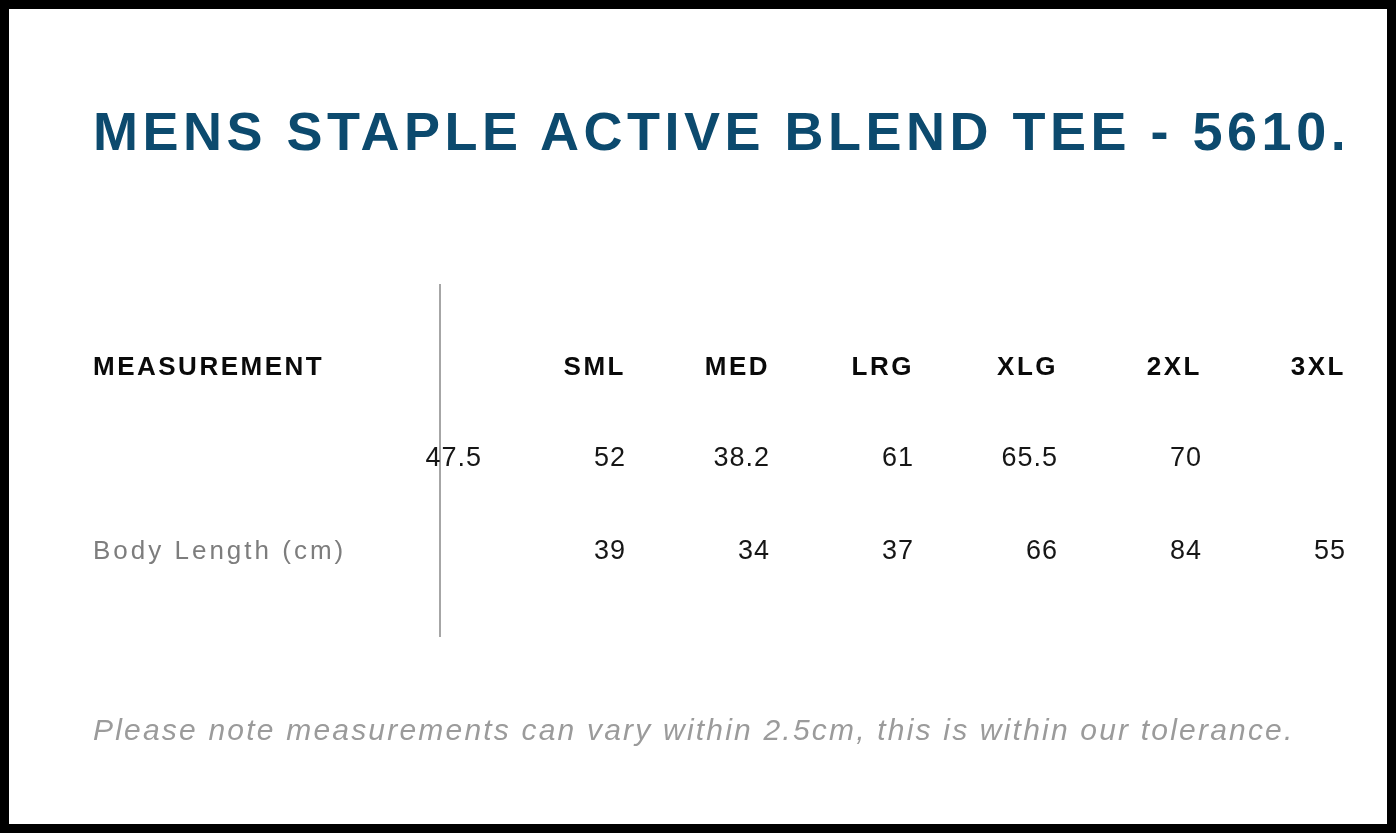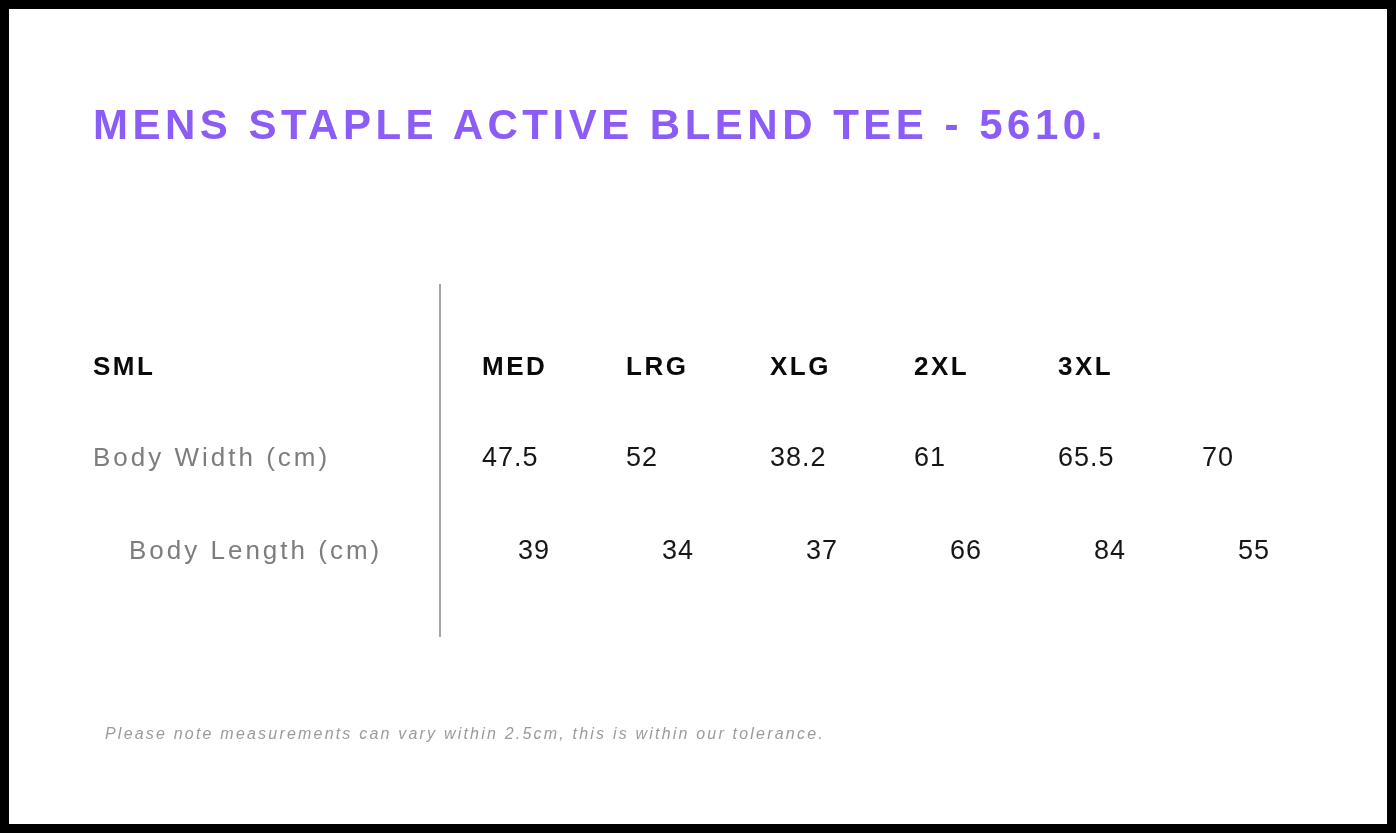--- a/index.html
+++ b/index.html
@@ -15,25 +15,25 @@
     border: 9px solid #000000;
     background: #ffffff;
     font-family: "Liberation Sans", sans-serif;
     overflow: hidden;
   }
   .title {
     position: absolute;
     left: 84px;
     top: 95px;
     margin: 0;
-    font-size: 42px;
+    font-size: 54px;
     font-weight: bold;
     letter-spacing: 4.5px;
     line-height: 1;
-    color: #8b5cf6;
+    color: #0c4a6e;
     white-space: nowrap;
   }
   .divider {
     position: absolute;
     left: 430px;
     top: 275px;
     width: 2px;
     height: 353px;
     background: #a6a6a6;
   }
@@ -52,63 +52,63 @@
     font-weight: bold;
     letter-spacing: 2.5px;
     color: #0a0a0a;
   }
   .row.data-row {
     font-size: 27px;
     letter-spacing: 1px;
     color: #161616;
   }
   .row.row-1 { top: 435px; }
-  .row.row-2 { top: 528px; margin-left: 36px; }
-  .cell { text-align: left; }
+  .row.row-2 { top: 528px; }
+  .cell { text-align: right; }
   .cell.label-cell { text-align: left; }
   .data-row .label-cell {
     font-size: 26px;
     letter-spacing: 3px;
     color: #7d7d7d;
   }
   .note {
     position: absolute;
     left: 84px;
     top: 703px;
-    margin: 12px;
+    margin: 0;
     font-style: italic;
-    font-size: 16px;
+    font-size: 30px;
     letter-spacing: 2.2px;
     line-height: 1.2;
     color: #9b9b9b;
     white-space: nowrap;
   }
 </style>
 </head>
 <body>
 
 <div class="page">
 
   <h1 class="title">MENS STAPLE ACTIVE BLEND TEE - 5610.</h1>
 
   <div class="divider"></div>
 
   <div class="size-table">
 
     <div class="row header-row">
+      <div class="cell label-cell">MEASUREMENT</div>
       <div class="cell">SML</div>
       <div class="cell">MED</div>
       <div class="cell">LRG</div>
       <div class="cell">XLG</div>
       <div class="cell">2XL</div>
       <div class="cell">3XL</div>
     </div>
 
     <div class="row data-row row-1">
-      <div class="cell label-cell">Body Width (cm)</div>
       <div class="cell">47.5</div>
       <div class="cell">52</div>
       <div class="cell">38.2</div>
       <div class="cell">61</div>
       <div class="cell">65.5</div>
       <div class="cell">70</div>
     </div>
 
     <div class="row data-row row-2">
       <div class="cell label-cell">Body Length (cm)</div>

